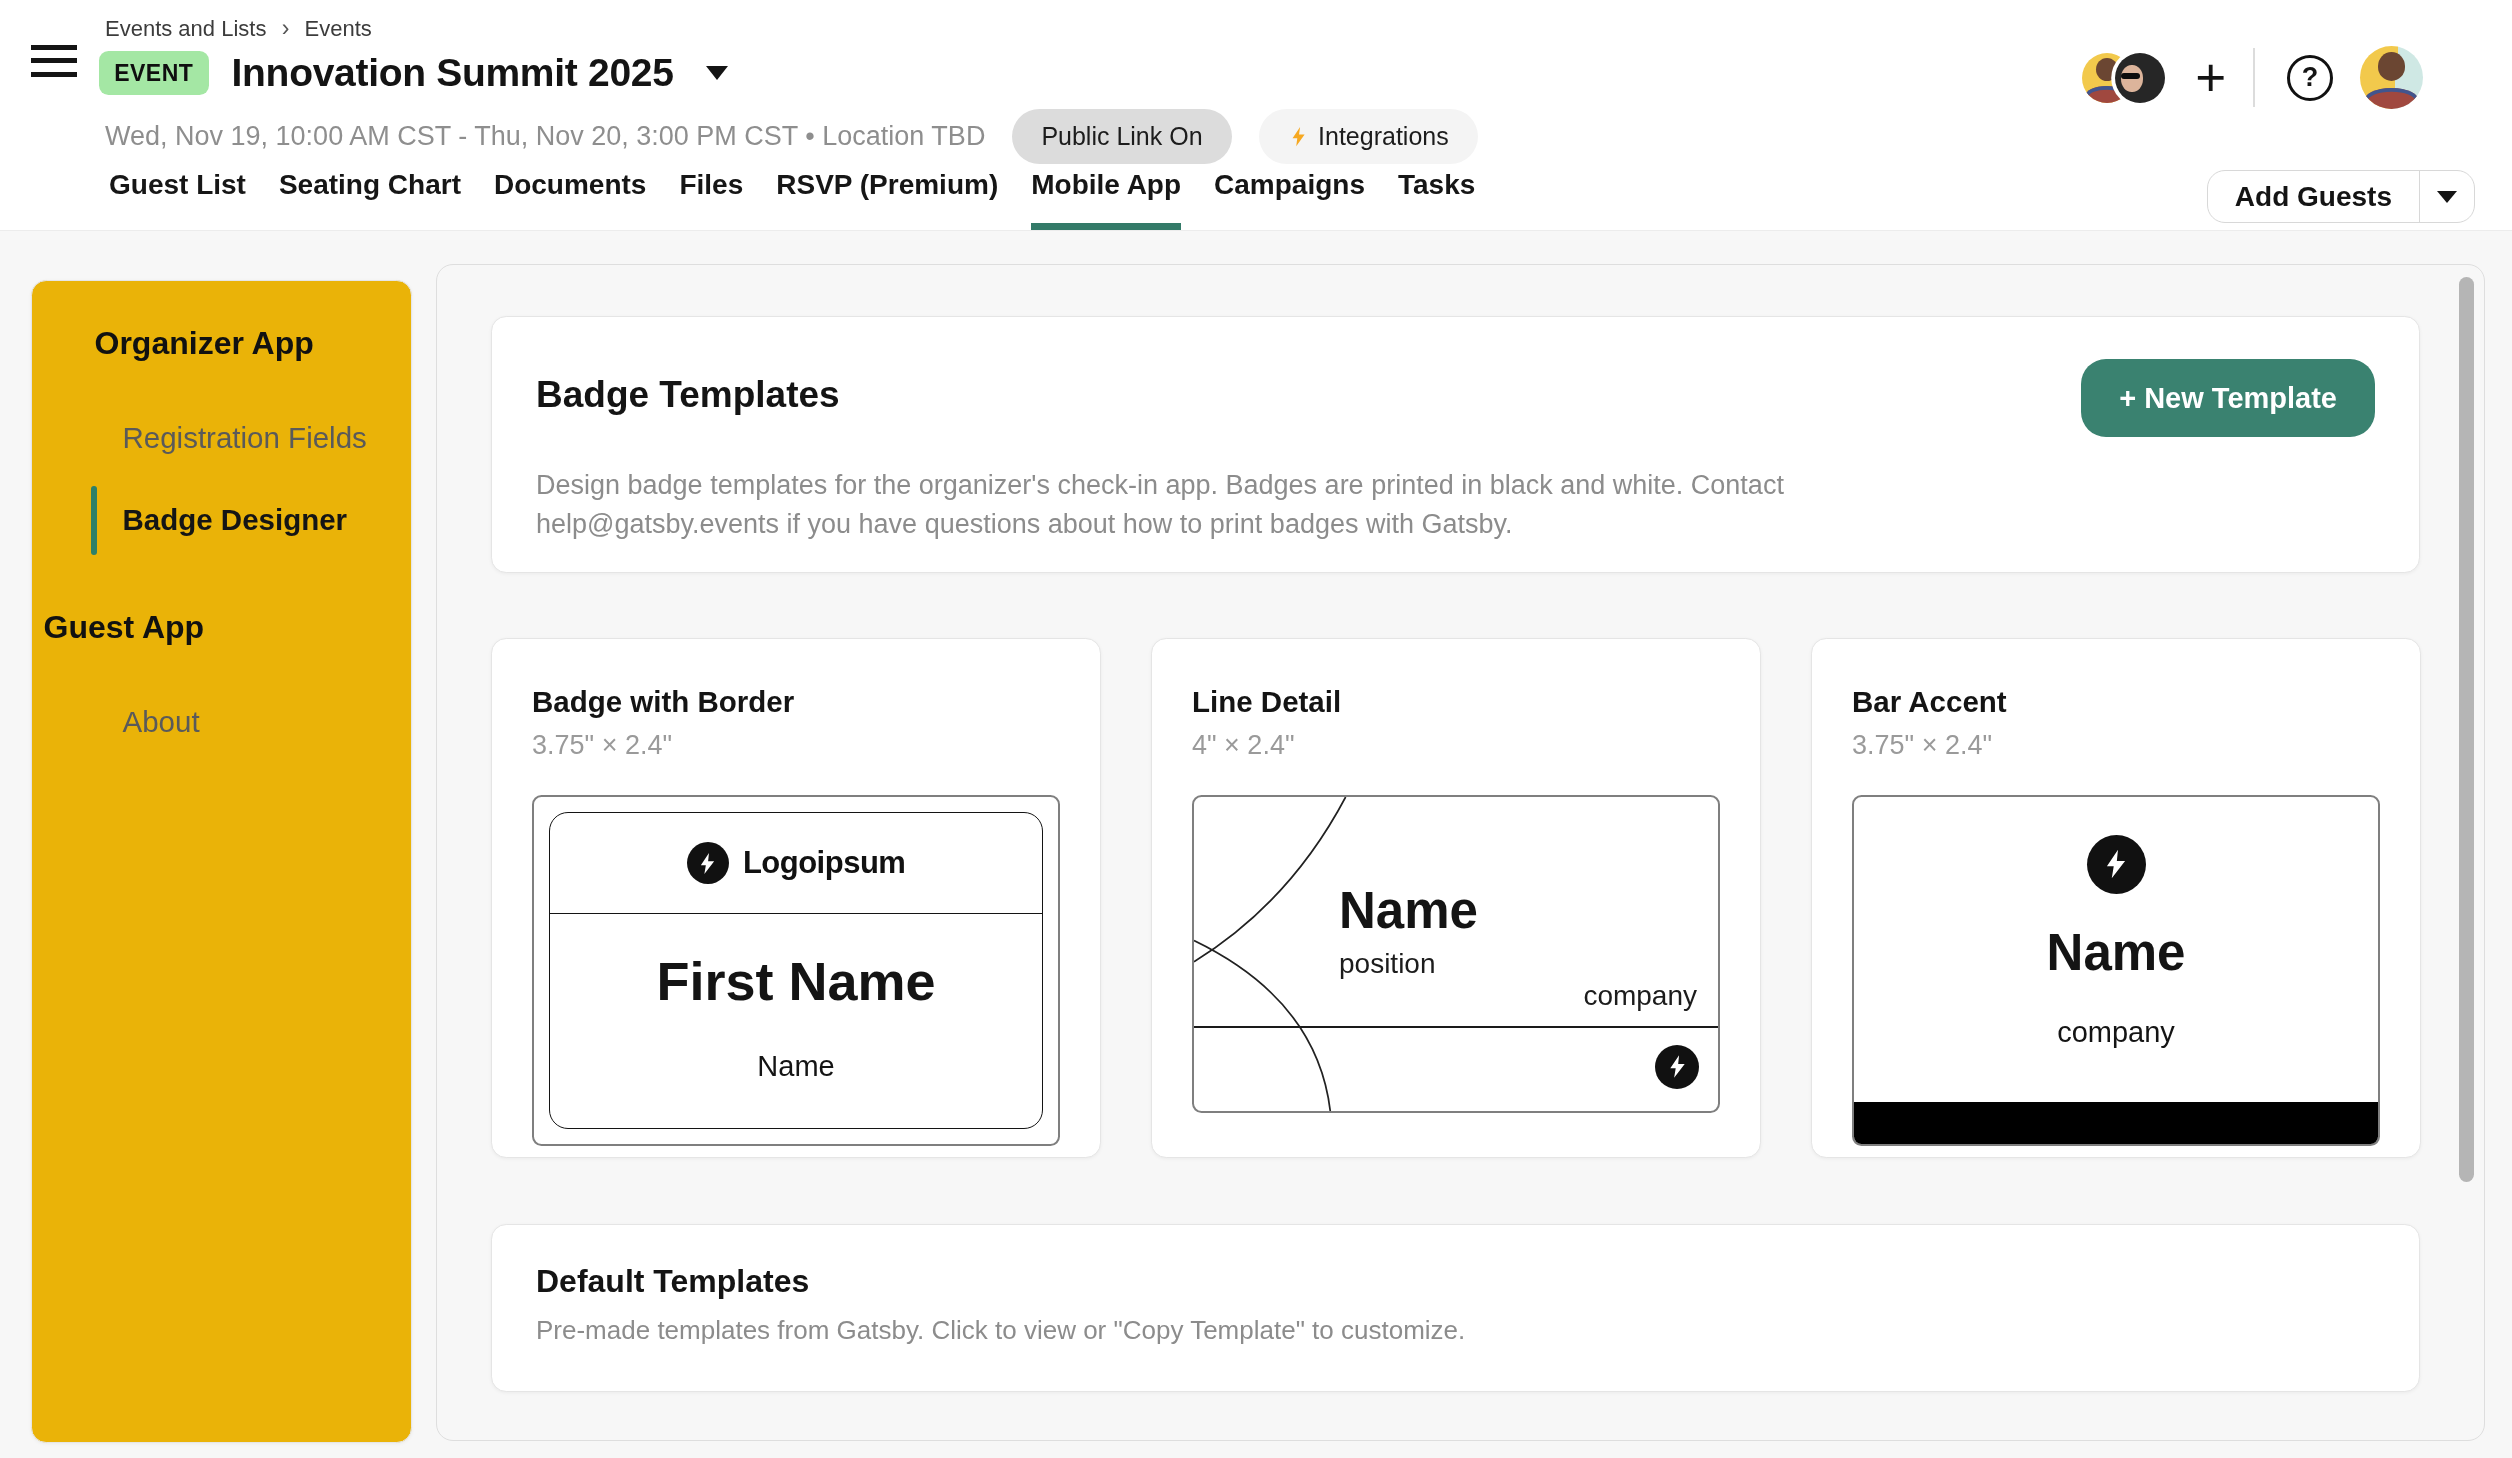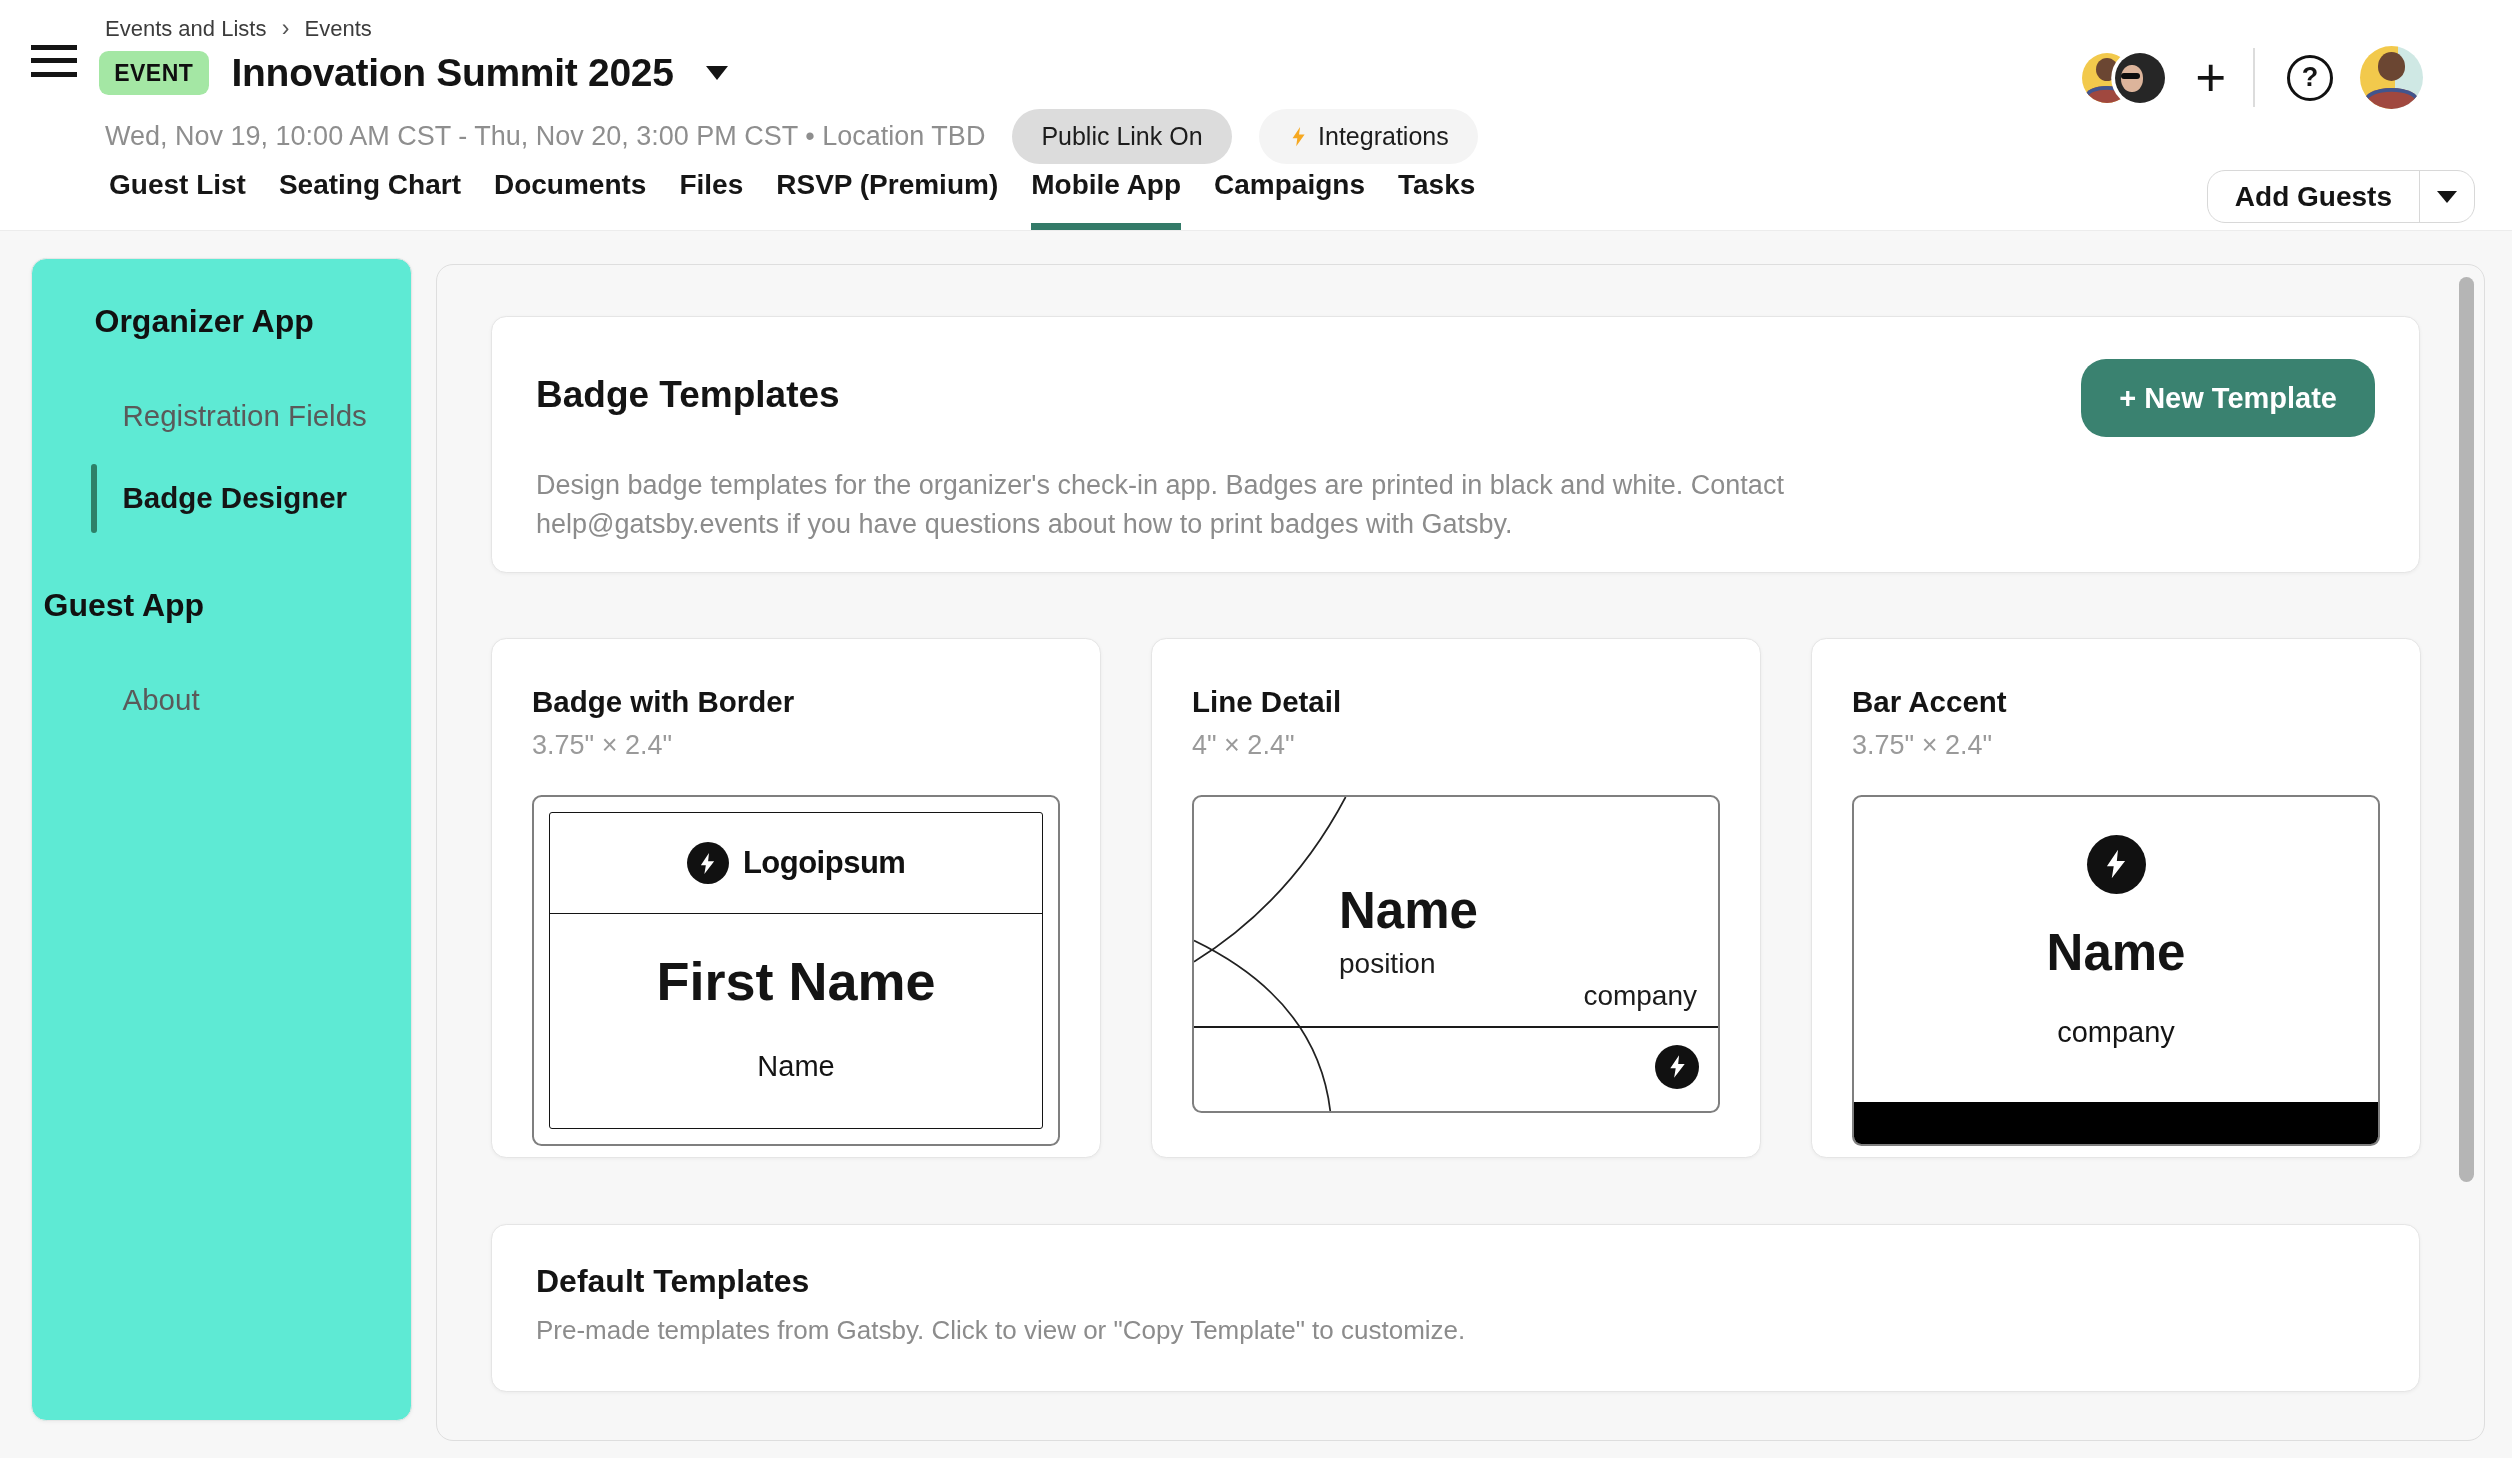--- a/index.html
+++ b/index.html
@@ -60,22 +60,22 @@
   .vdivider { width: 1.9px; height: 59px; background: #dcdcdc; }
   .help-btn { width: 46px; height: 46px; border: 3.8px solid #111; border-radius: 50%; display: flex; align-items: center; justify-content: center; font-size: 27px; font-weight: 700; margin-left: 32px; cursor: pointer; }
 
   .add-guests { position: absolute; right: 37px; top: 170px; height: 53px; background: #fff; border: 1.9px solid #d8d8d8; border-radius: 18px; display: flex; align-items: stretch; cursor: pointer; }
   .ag-label { display: flex; align-items: center; padding: 0 27px; font-size: 28px; font-weight: 700; }
   .ag-caret-seg { display: flex; align-items: center; justify-content: center; width: 55px; border-left: 1.9px solid #d8d8d8; }
   .caret-down { width: 0; height: 0; border-left: 10.5px solid transparent; border-right: 10.5px solid transparent; border-top: 12.4px solid #141414; }
 
   
   .sidebar {
-    position: absolute; left: 30.5px; top: 258px; width: 381px; height: 1163px;
-    background: #5eead4; border: 1.9px solid #e6e6e6; border-radius: 15.2px;
+    position: absolute; left: 30.5px; top: 280px; width: 381px; height: 1163px;
+    background: #eab308; border: 1.9px solid #e6e6e6; border-radius: 15.2px;
     box-shadow: 0 1px 3.8px rgba(0,0,0,.05);
   }
   .side-heading { font-size: 32px; font-weight: 700; color: #111; margin: 44px 0 0 63px; }
   .side-heading.second { margin-top: 72px; margin-left: 12px; }
   .side-item { position: relative; font-size: 29.5px; color: #5a5a5a; margin: 59px 0 0 91px; cursor: pointer; }
   .side-item + .side-item { margin-top: 48px; }
   .side-item.active { color: #151515; font-weight: 700; }
   .side-item.active::before {
     content: ""; position: absolute; left: -32px; top: -17px;
     width: 6.7px; height: 69px; background: #2e8068; border-radius: 2.9px;
@@ -105,21 +105,21 @@
   .t-card { width: 610px; height: 520px; padding: 38px 40px; cursor: pointer; }
   .t-name { font-size: 29.5px; font-weight: 700; margin-top: 7.6px; }
   .t-size { font-size: 27px; color: #9a9a9a; margin-top: 11.4px; }
   .preview { margin-top: 34px; border: 2.9px solid #7f7f7f; border-radius: 9.5px; background: #fff; position: relative; overflow: hidden; }
   .preview.tall { height: 351px; }
   .preview.wide { height: 318px; }
 
   .logo-circle { background: #111; border-radius: 50%; display: flex; align-items: center; justify-content: center; flex: none; }
 
   
-  .inner-badge { position: absolute; inset: 15.2px; border: 1.9px solid #141414; border-radius: 3px; display: flex; flex-direction: column; }
+  .inner-badge { position: absolute; inset: 15.2px; border: 1.9px solid #141414; border-radius: 19px; display: flex; flex-direction: column; }
   .ib-top { height: 101px; border-bottom: 1.9px solid #141414; display: flex; align-items: center; justify-content: center; gap: 14.3px; }
   .logo-text { font-size: 31px; font-weight: 800; letter-spacing: -0.5px; color: #111; }
   .ib-body { flex: 1; display: flex; flex-direction: column; align-items: center; }
   .ib-first { font-size: 54px; font-weight: 700; margin-top: 36px; }
   .ib-name { font-size: 29px; margin-top: 38px; }
 
   
   .arcs { position: absolute; inset: 0; width: 100%; height: 100%; }
   .p2-nameblock { position: absolute; left: 145px; top: 84px; }
   .p2-name { font-size: 51px; font-weight: 700; }

